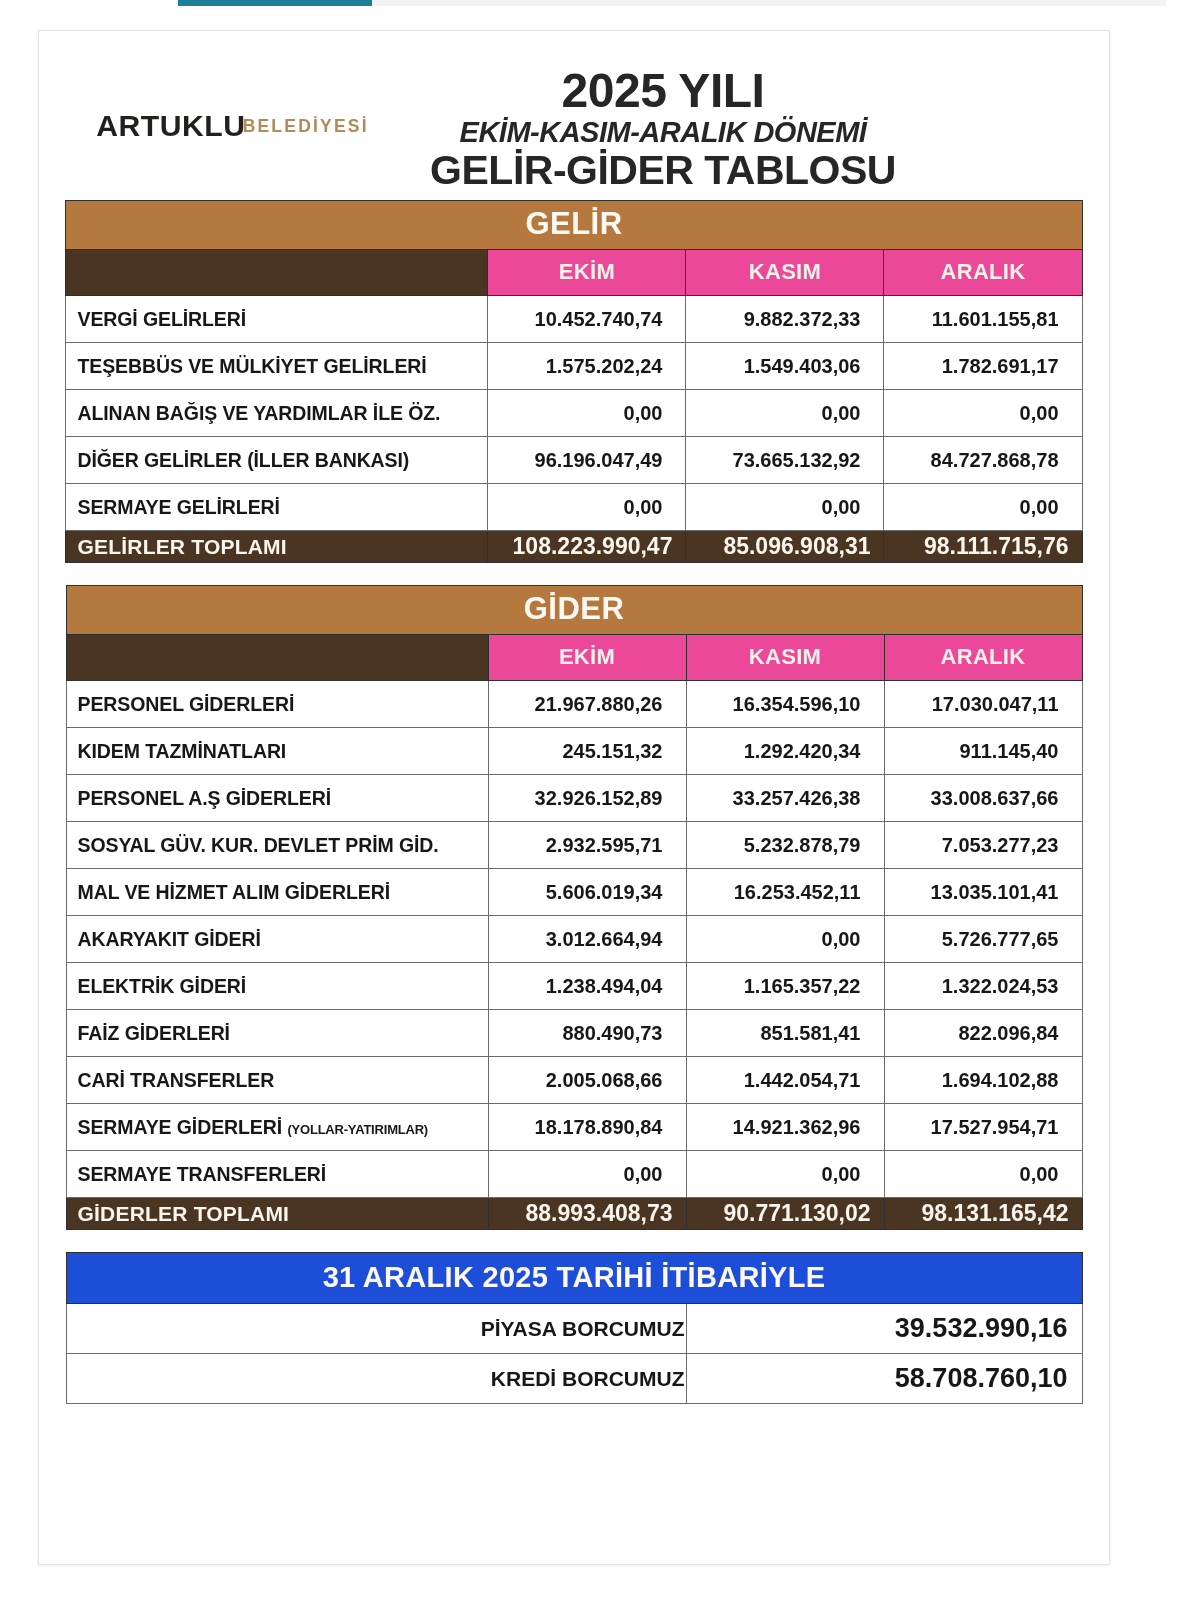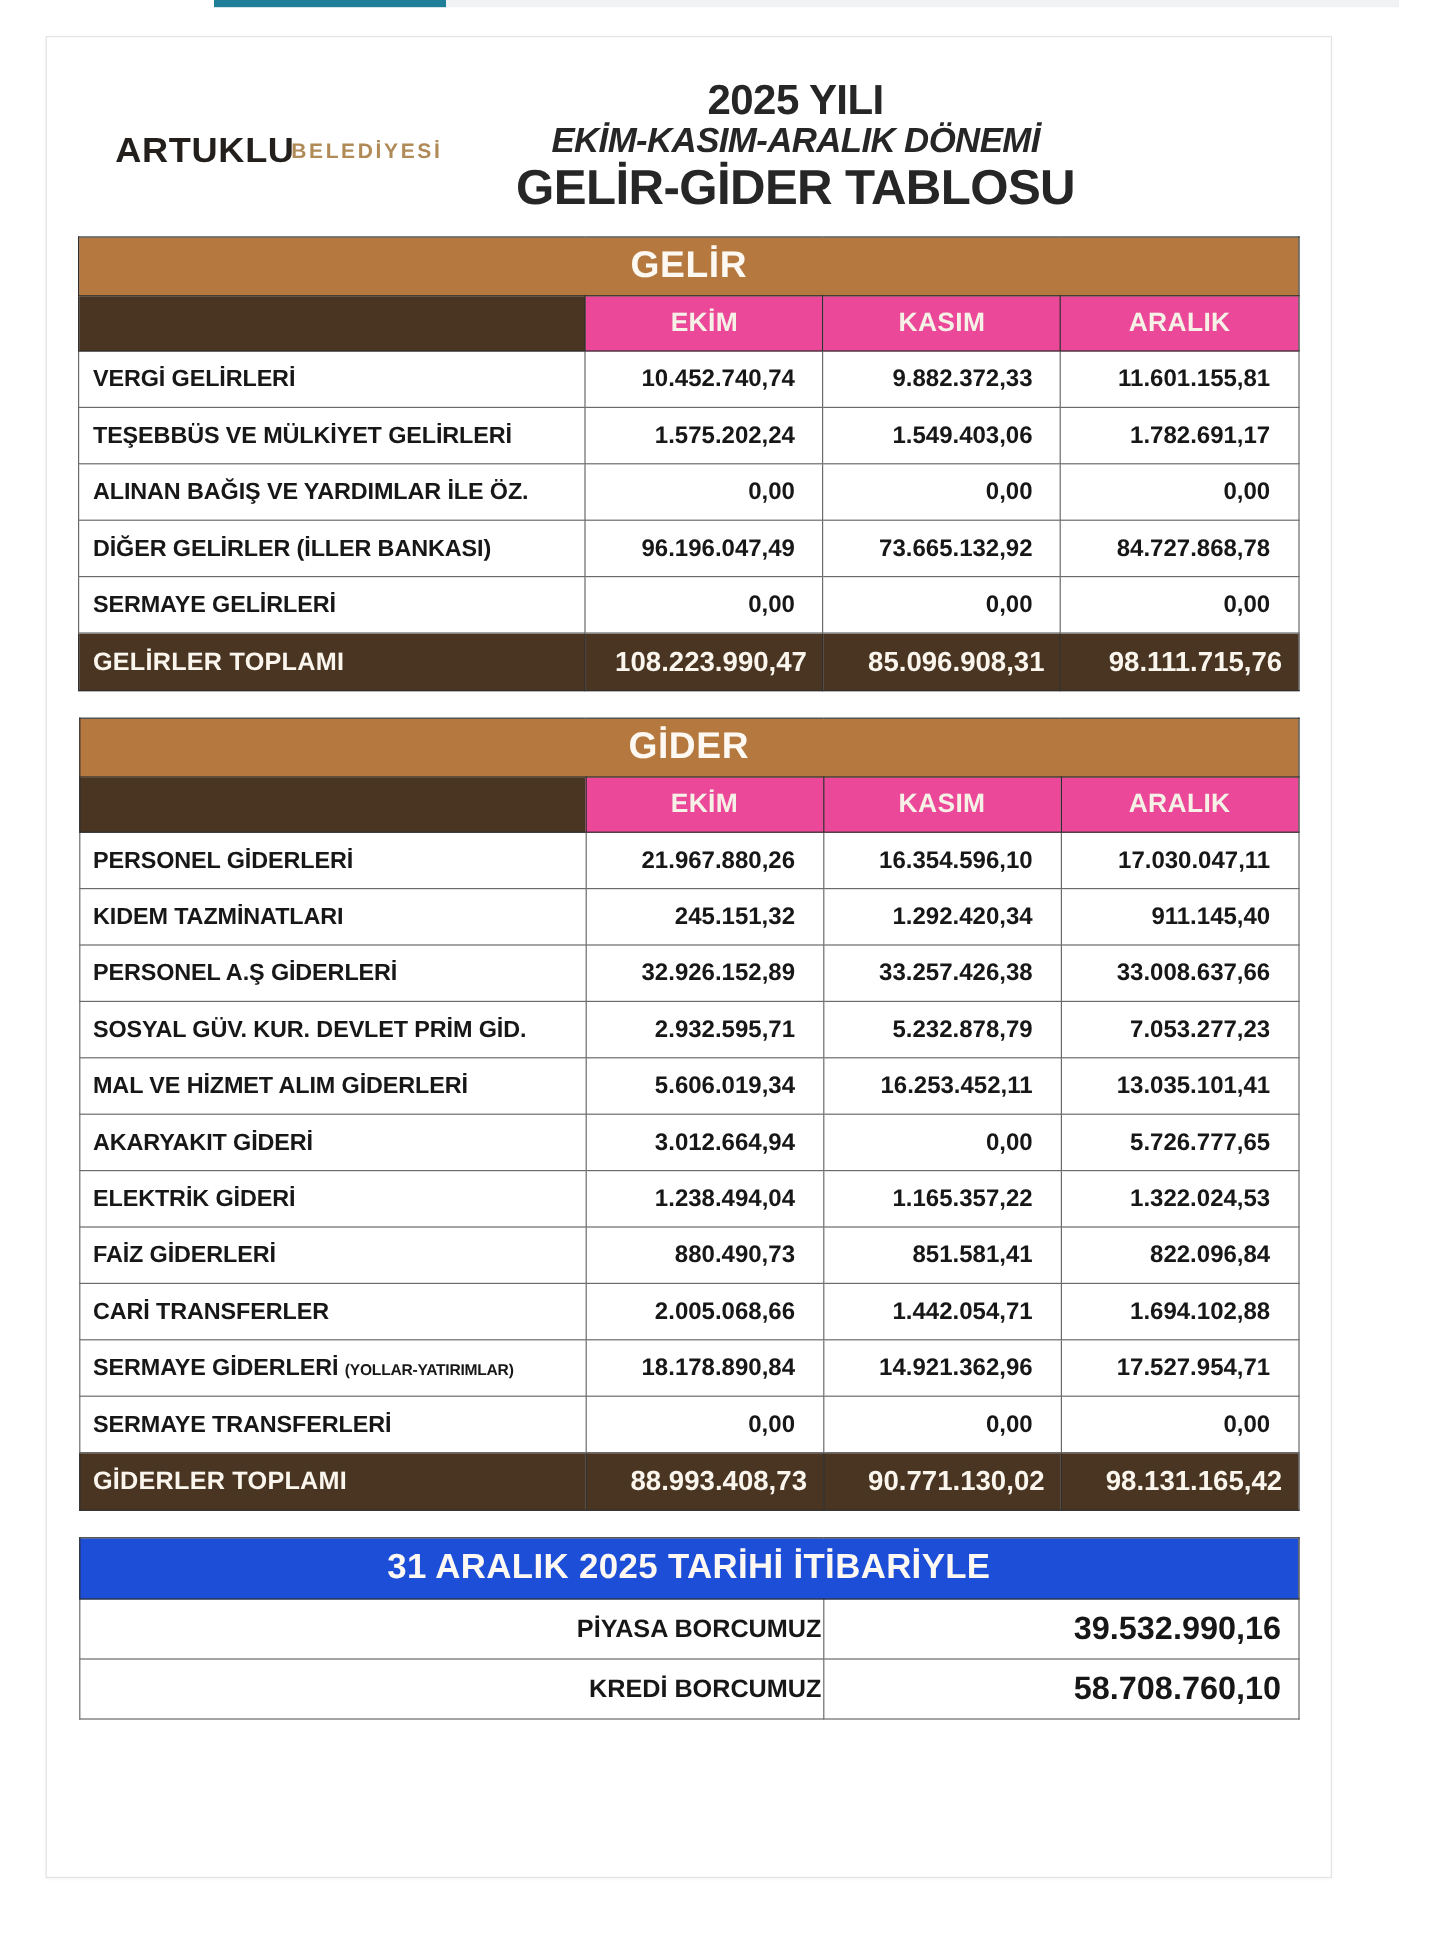--- a/index.html
+++ b/index.html
@@ -78,21 +78,21 @@
     padding-top: 12px;
     padding-right: 8px;
   }
   .title-line {
     color: #262626;
     font-weight: bold;
     line-height: 1.08;
     letter-spacing: -0.5px;
     white-space: nowrap;
   }
-  #title-line-1 { font-size: 35px; }
+  #title-line-1 { font-size: 48px; }
   #title-line-2 { font-size: 29px; font-style: italic; }
   #title-line-3 { font-size: 41px; }
 
   
   .fin-table {
     width: 1016px;
     margin: 0 auto 22px auto;
     border-collapse: collapse;
     table-layout: fixed;
     border: 1px solid #2f2f2f;
@@ -147,21 +147,21 @@
     font-size: 13px;
     font-weight: bold;
     letter-spacing: -0.2px;
   }
 
   .total-row td {
     background: #4a3522;
     color: #faf6ee;
     font-weight: bold;
     border: 1px solid #2f2f2f;
-    height: 48px;
+    height: 32px;
     box-sizing: border-box;
   }
   .total-row td.label {
     text-align: left;
     padding-left: 11px;
     font-size: 21px;
     letter-spacing: 0.2px;
   }
   .total-row td.num {
     text-align: right;

